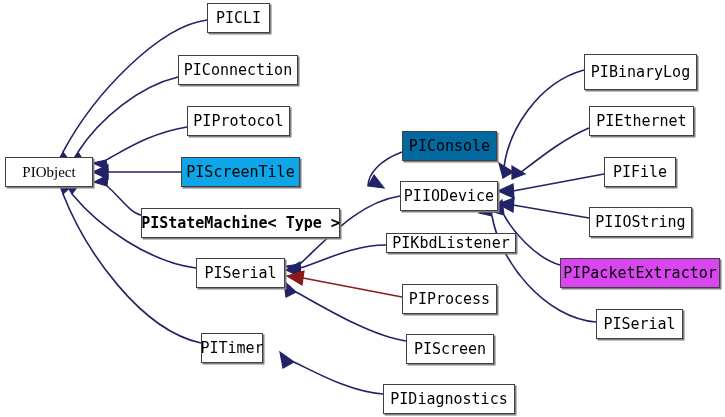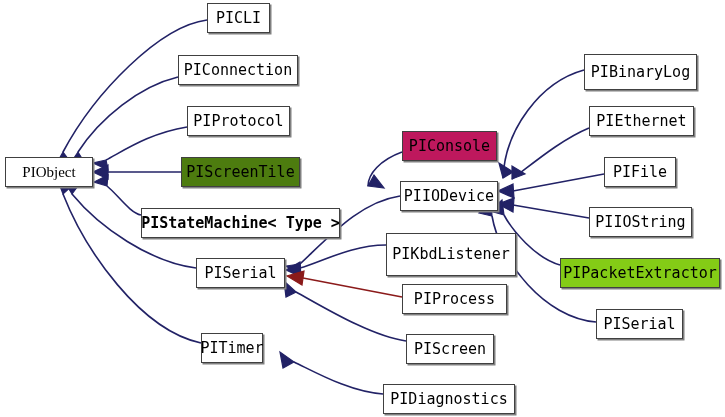--- a/index.html
+++ b/index.html
@@ -151,63 +151,63 @@
       </div>
       <div class="node" style="left: 178px; top: 55px; width: 120px; height: 30px; border-color: rgb(64, 64, 64); background: rgb(255, 255, 255); color: rgb(0, 0, 0);">
         <span>PIConnection</span>
       </div>
       <div class="node" style="left: 187px; top: 106px; width: 103px; height: 30px; border-color: rgb(64, 64, 64); background: rgb(255, 255, 255); color: rgb(0, 0, 0);">
         <span>PIProtocol</span>
       </div>
       <div class="node" style="left: 5px; top: 157px; width: 88px; height: 30px; border-color: rgb(64, 64, 64); background: rgb(255, 255, 255); color: rgb(0, 0, 0); font-family: Liberation Serif, serif;">
         <span>PIObject</span>
       </div>
-      <div class="node" style="left: 181px; top: 157px; width: 119px; height: 30px; border-color: rgb(64, 64, 64); background: #4d7c0f; color: rgb(0, 0, 0);">
+      <div class="node" style="left: 181px; top: 157px; width: 119px; height: 30px; border-color: rgb(64, 64, 64); background: #0ea5e9; color: rgb(0, 0, 0);">
         <span>PIScreenTile</span>
       </div>
       <div class="node" style="left: 141px; top: 208px; width: 199px; height: 30px; border-color: rgb(64, 64, 64); background: rgb(255, 255, 255); color: rgb(0, 0, 0); font-weight: bold;">
         <span>PIStateMachine&lt; Type &gt;</span>
       </div>
       <div class="node" style="left: 196px; top: 258px; width: 89px; height: 30px; border-color: rgb(64, 64, 64); background: rgb(255, 255, 255); color: rgb(0, 0, 0);">
         <span>PISerial</span>
       </div>
       <div class="node" style="left: 201px; top: 333px; width: 62px; height: 30px; border-color: rgb(64, 64, 64); background: rgb(255, 255, 255); color: rgb(0, 0, 0);">
         <span>PITimer</span>
       </div>
-      <div class="node" style="left: 402px; top: 131px; width: 95px; height: 30px; border-color: rgb(64, 64, 64); background: #be185d; color: rgb(0, 0, 0);">
+      <div class="node" style="left: 402px; top: 131px; width: 95px; height: 30px; border-color: rgb(64, 64, 64); background: #0369a1; color: rgb(0, 0, 0);">
         <span>PIConsole</span>
       </div>
       <div class="node" style="left: 400px; top: 181px; width: 98px; height: 30px; border-color: rgb(64, 64, 64); background: rgb(255, 255, 255); color: rgb(0, 0, 0);">
         <span>PIIODevice</span>
       </div>
-      <div class="node" style="left: 386px; top: 233px; width: 130px; height: 43px; border-color: rgb(64, 64, 64); background: rgb(255, 255, 255); color: rgb(0, 0, 0);">
+      <div class="node" style="left: 386px; top: 233px; width: 130px; height: 20px; border-color: rgb(64, 64, 64); background: rgb(255, 255, 255); color: rgb(0, 0, 0);">
         <span>PIKbdListener</span>
       </div>
-      <div class="node" style="left: 402px; top: 284px; width: 105px; height: 30px; border-color: rgb(64, 64, 64); background: rgb(255, 255, 255); color: rgb(0, 0, 0);">
+      <div class="node" style="left: 402px; top: 284px; width: 95px; height: 30px; border-color: rgb(64, 64, 64); background: rgb(255, 255, 255); color: rgb(0, 0, 0);">
         <span>PIProcess</span>
       </div>
       <div class="node" style="left: 406px; top: 334px; width: 88px; height: 30px; border-color: rgb(64, 64, 64); background: rgb(255, 255, 255); color: rgb(0, 0, 0);">
         <span>PIScreen</span>
       </div>
       <div class="node" style="left: 383px; top: 384px; width: 132px; height: 30px; border-color: rgb(64, 64, 64); background: rgb(255, 255, 255); color: rgb(0, 0, 0);">
         <span>PIDiagnostics</span>
       </div>
       <div class="node" style="left: 584px; top: 54px; width: 113px; height: 36px; border-color: rgb(64, 64, 64); background: rgb(255, 255, 255); color: rgb(0, 0, 0);">
         <span>PIBinaryLog</span>
       </div>
       <div class="node" style="left: 589px; top: 106px; width: 105px; height: 30px; border-color: rgb(64, 64, 64); background: rgb(255, 255, 255); color: rgb(0, 0, 0);">
         <span>PIEthernet</span>
       </div>
       <div class="node" style="left: 604px; top: 157px; width: 72px; height: 30px; border-color: rgb(64, 64, 64); background: rgb(255, 255, 255); color: rgb(0, 0, 0);">
         <span>PIFile</span>
       </div>
       <div class="node" style="left: 589px; top: 207px; width: 103px; height: 30px; border-color: rgb(64, 64, 64); background: rgb(255, 255, 255); color: rgb(0, 0, 0);">
         <span>PIIOString</span>
       </div>
-      <div class="node" style="left: 560px; top: 258px; width: 160px; height: 30px; border-color: rgb(64, 64, 64); background: #84cc16; color: rgb(0, 0, 0);">
+      <div class="node" style="left: 560px; top: 258px; width: 160px; height: 30px; border-color: rgb(64, 64, 64); background: #d946ef; color: rgb(0, 0, 0);">
         <span>PIPacketExtractor</span>
       </div>
       <div class="node" style="left: 596px; top: 309px; width: 87px; height: 30px; border-color: rgb(64, 64, 64); background: rgb(255, 255, 255); color: rgb(0, 0, 0);">
         <span>PISerial</span>
       </div>
     </div>
 
 </div>
 
 </body></html>

